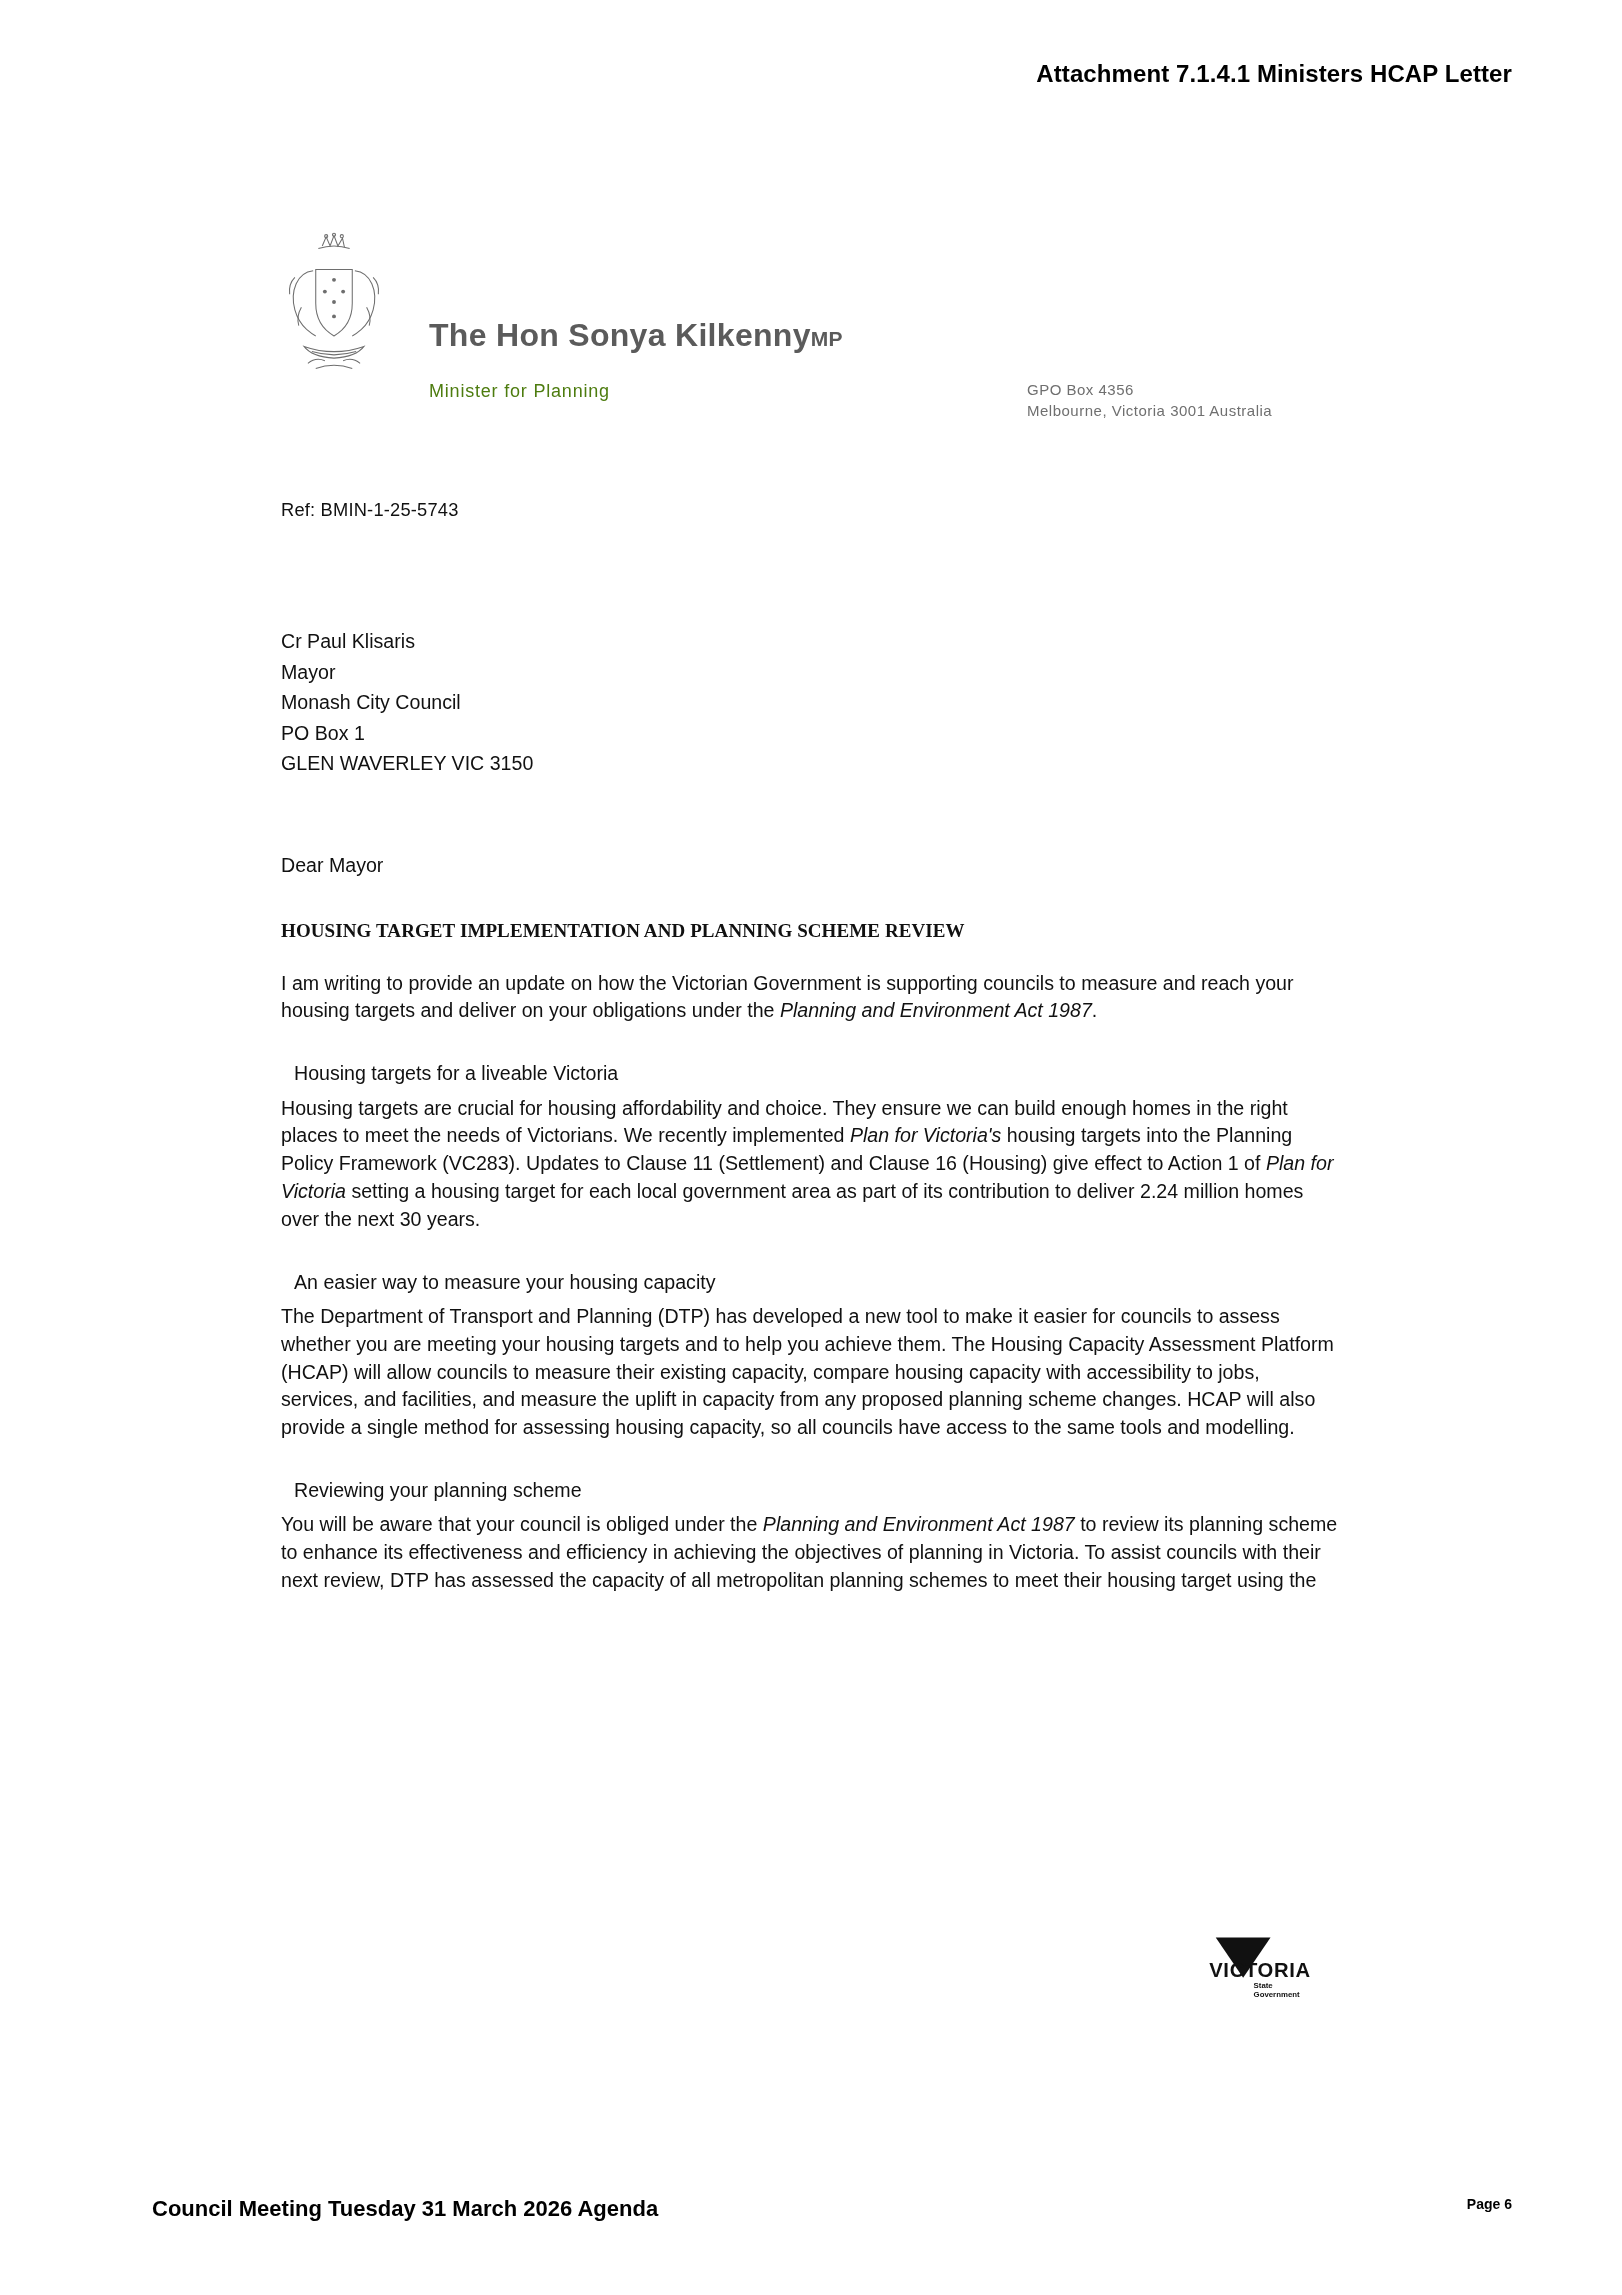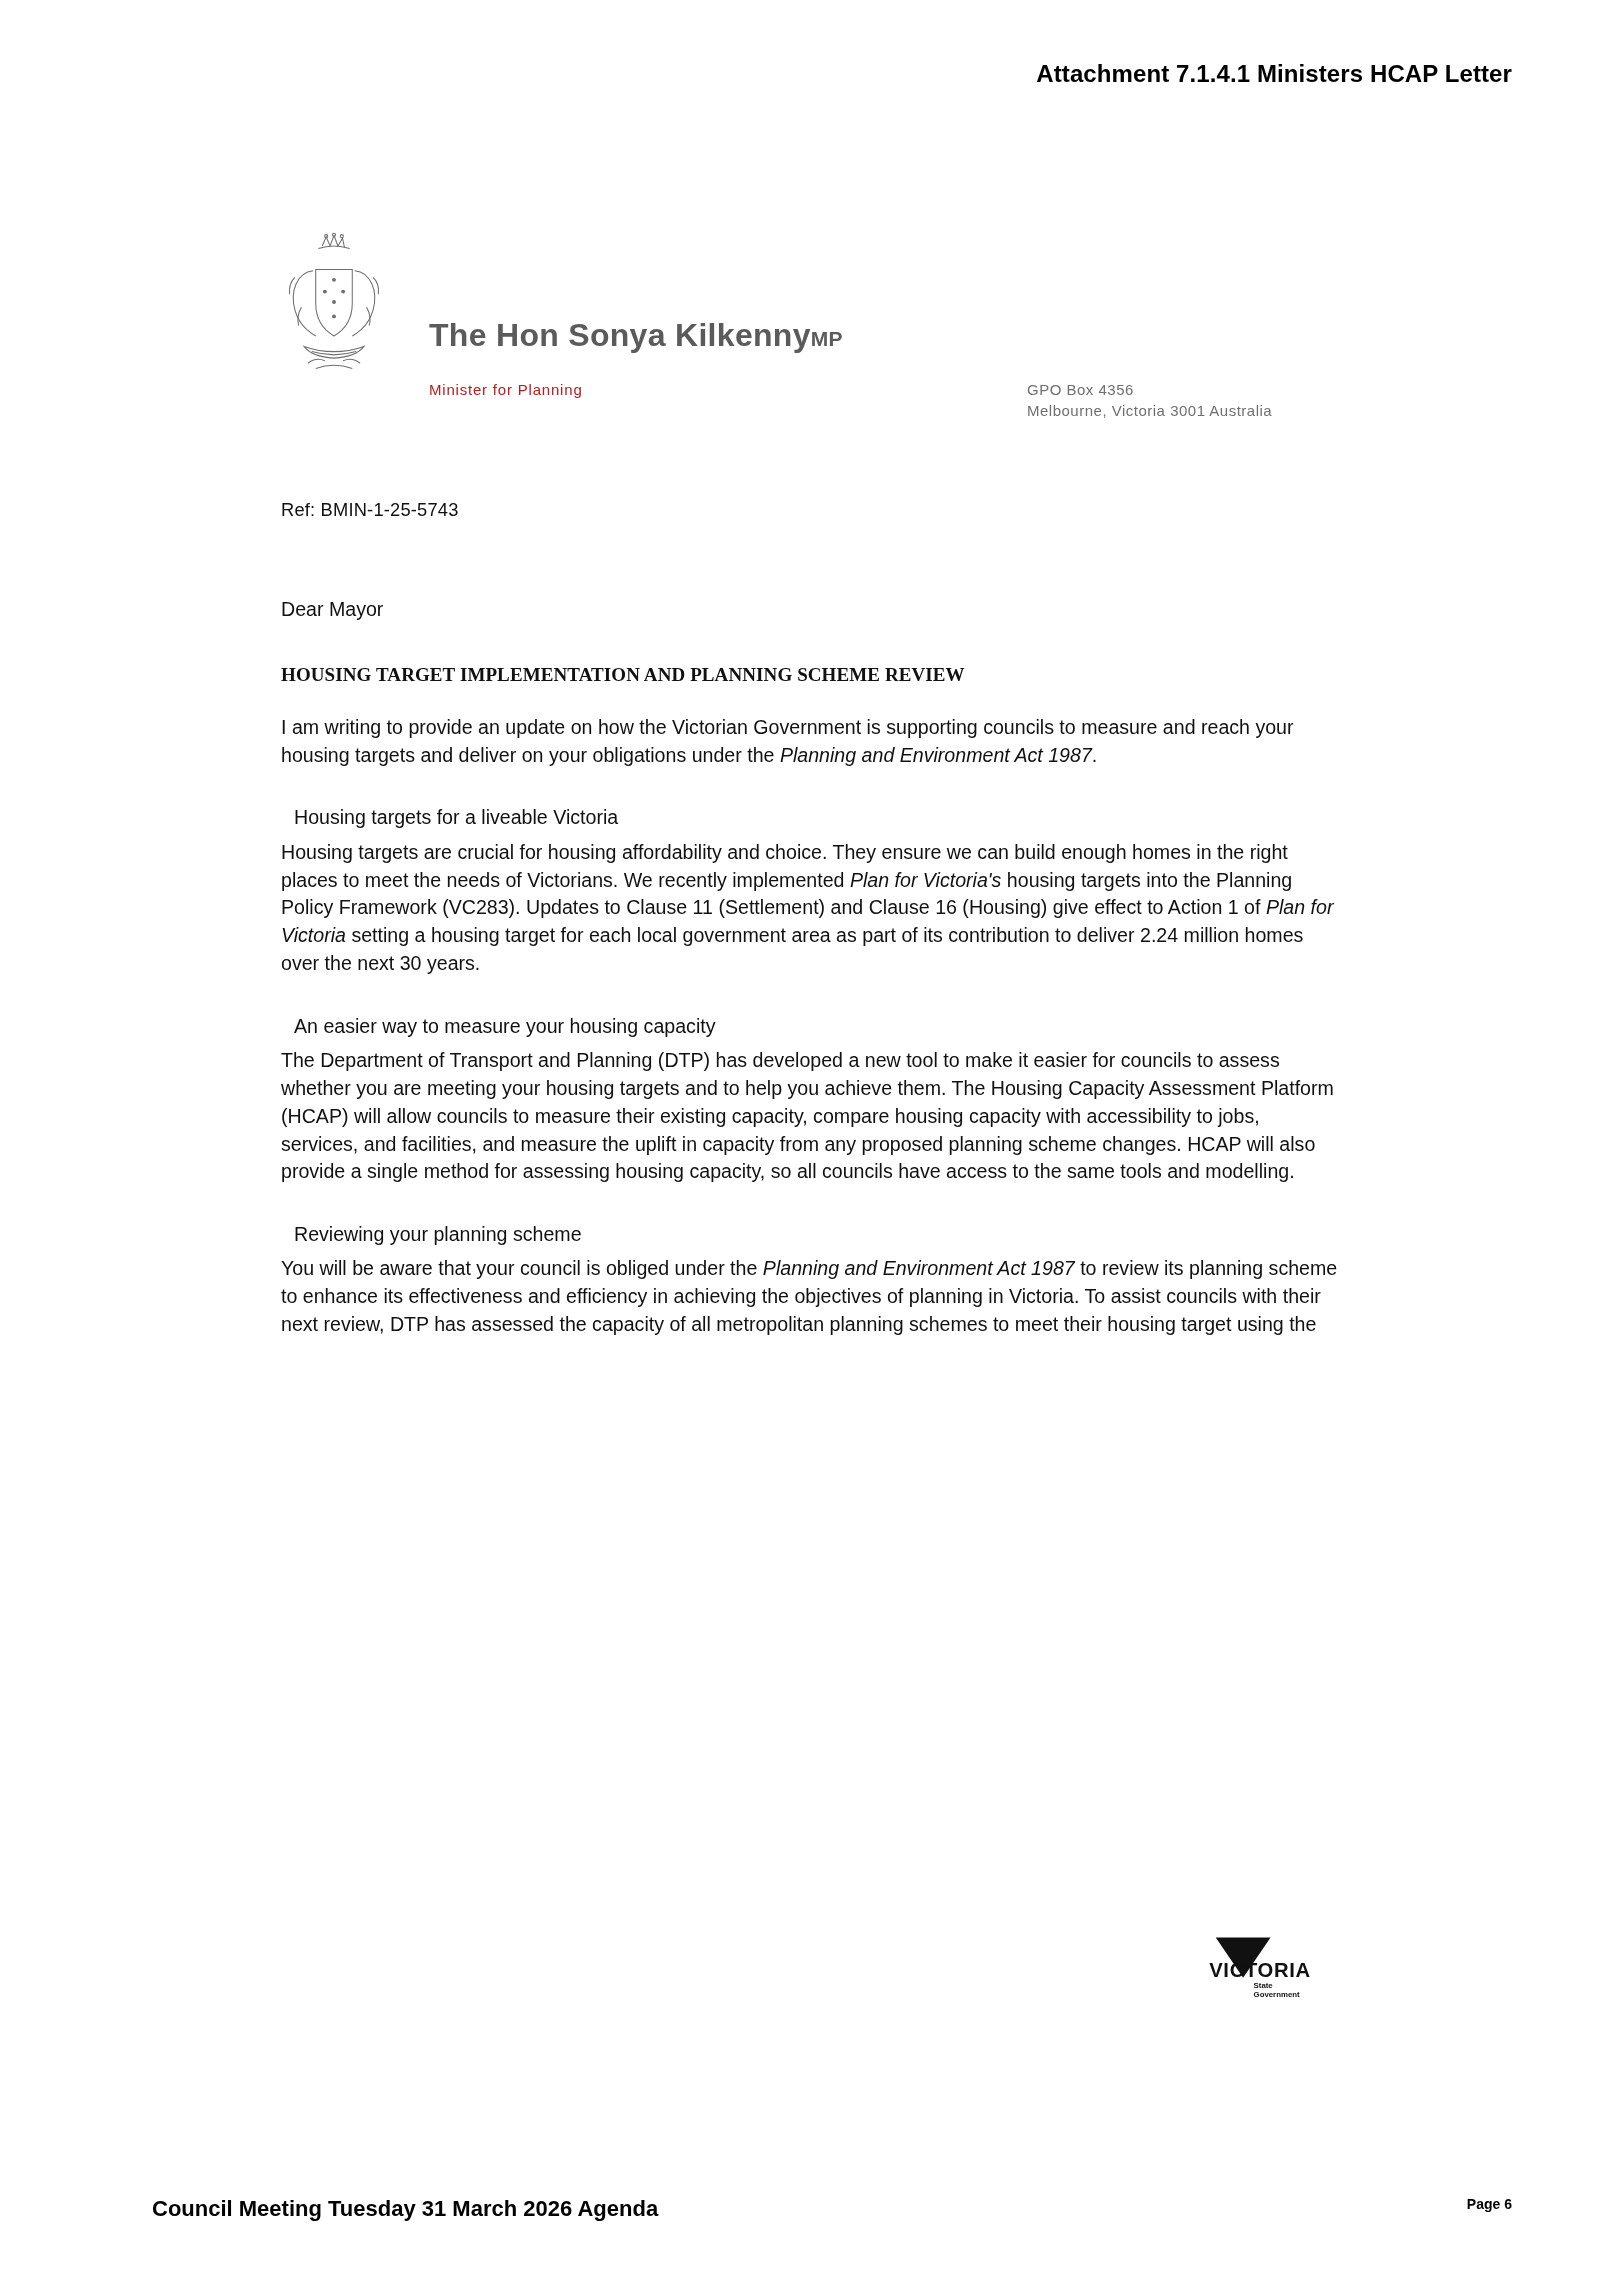--- a/index.html
+++ b/index.html
@@ -60,22 +60,22 @@
     font-weight: 700;
   }
   .minister-name .post {
     font-size: 21px;
     letter-spacing: 0.3px;
   }
   .minister-role {
     position: absolute;
     left: 154px;
     top: 152px;
-    font-size: 15px;
-    color: #b91c1c;
+    font-size: 18px;
+    color: #4d7c0f;
     letter-spacing: 0.8px;
     white-space: nowrap;
   }
   .address-block {
     position: absolute;
     left: 752px;
     top: 150px;
     font-size: 15px;
     color: #6f6f6f;
     letter-spacing: 0.5px;
@@ -218,20 +218,25 @@
     <div class="address-block">
       <div>GPO Box 4356</div>
       <div>Melbourne, Victoria 3001 Australia</div>
     </div>
   </div>
 
   <div class="body-col">
 
     <div class="ref-line">Ref:  BMIN-1-25-5743</div>
 
+    <div class="recipient">Cr Paul Klisaris
+Mayor
+Monash City Council
+PO Box 1
+GLEN WAVERLEY   VIC   3150</div>
 
     <div class="salutation">Dear Mayor</div>
 
     <div class="subject">HOUSING TARGET IMPLEMENTATION AND PLANNING SCHEME REVIEW</div>
 
     <p class="para"><span>I am writing to provide an update on how the Victorian Government is supporting councils to measure and reach your housing targets and deliver on your obligations under the </span><em>Planning and Environment Act 1987</em><span>.</span></p>
 
     <h3 class="sub">Housing targets for a liveable Victoria</h3>
     <p class="para"><span>Housing targets are crucial for housing affordability and choice. They ensure we can build enough homes in the right places to meet the needs of Victorians. We recently implemented </span><em>Plan for Victoria's</em><span> housing targets into the Planning Policy Framework (VC283). Updates to Clause 11 (Settlement) and Clause 16 (Housing) give effect to Action 1 of </span><em>Plan for Victoria</em><span> setting a housing target for each local government area as part of its contribution to deliver 2.24 million homes over the next 30 years.</span></p>
 

